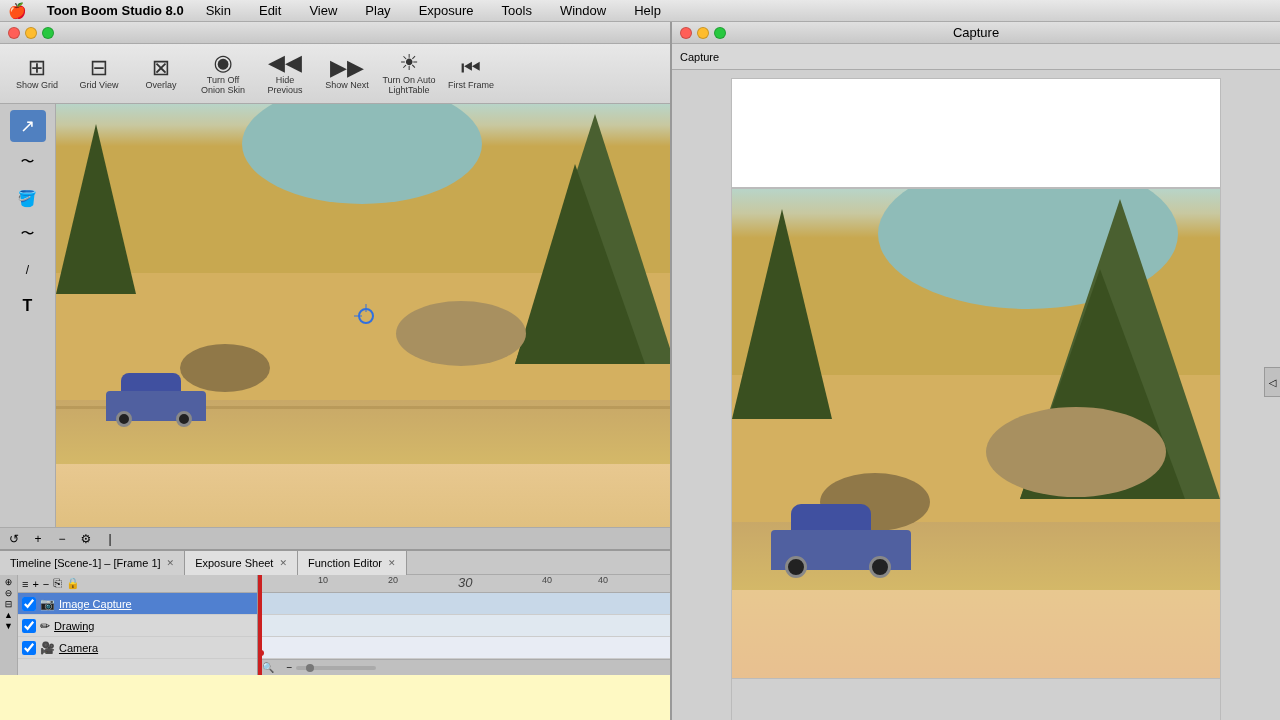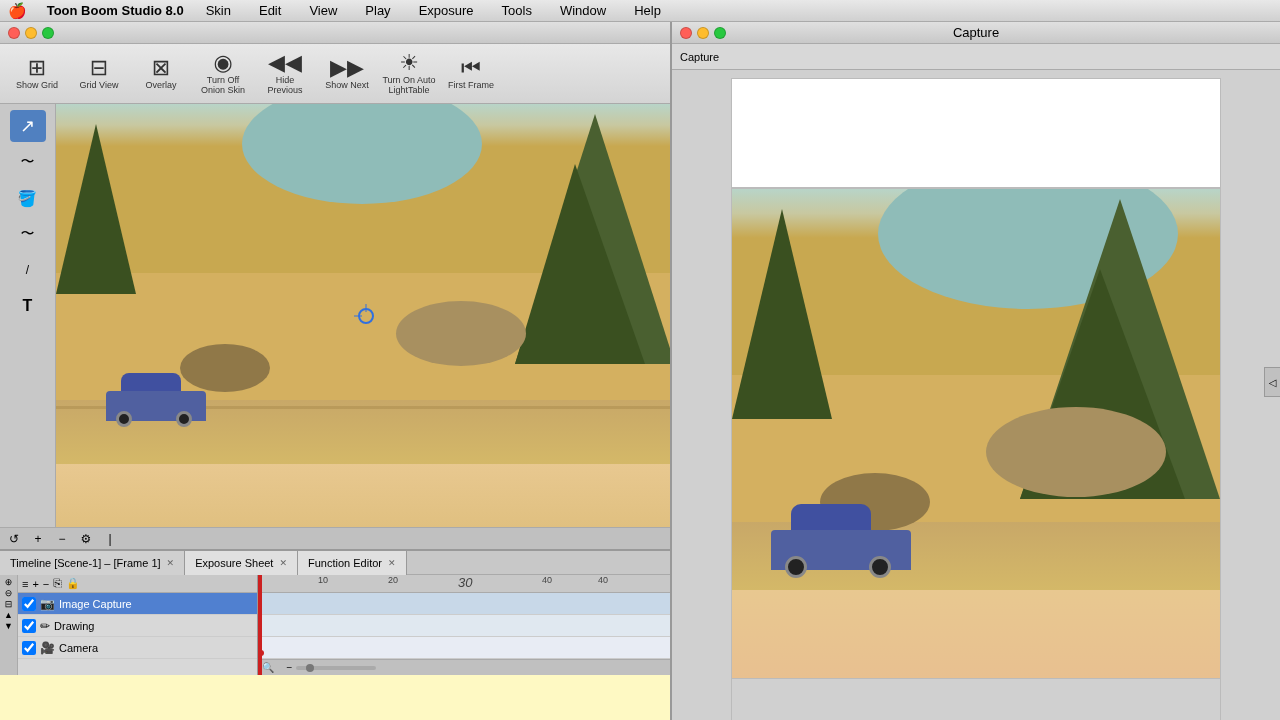--- a/index.html
+++ b/index.html
@@ -134,21 +134,21 @@
       font-size: 10px; gap: 4px;
     }
     .lh-btn { font-size: 11px; cursor: pointer; }
     .layer-row {
       height: 22px; display: flex; align-items: center; padding: 0 4px; gap: 4px;
       border-bottom: 1px solid #ccc; cursor: pointer;
     }
     .layer-row.selected { background: #5080d0; color: white; }
     .layer-check { width: 14px; height: 14px; }
     .layer-icon { font-size: 12px; }
-    .layer-name { font-size: 11px; }
+    .layer-name { font-size: 11px; text-decoration: underline; }
 
     .timeline-frames {
       flex: 1; overflow: hidden; position: relative;
     }
     .frame-row {
       height: 22px; display: flex; border-bottom: 1px solid #ccc;
       position: relative;
     }
     .timeline-footer {
       height: 16px; background: #c0c0c0; border-top: 1px solid #aaa;

